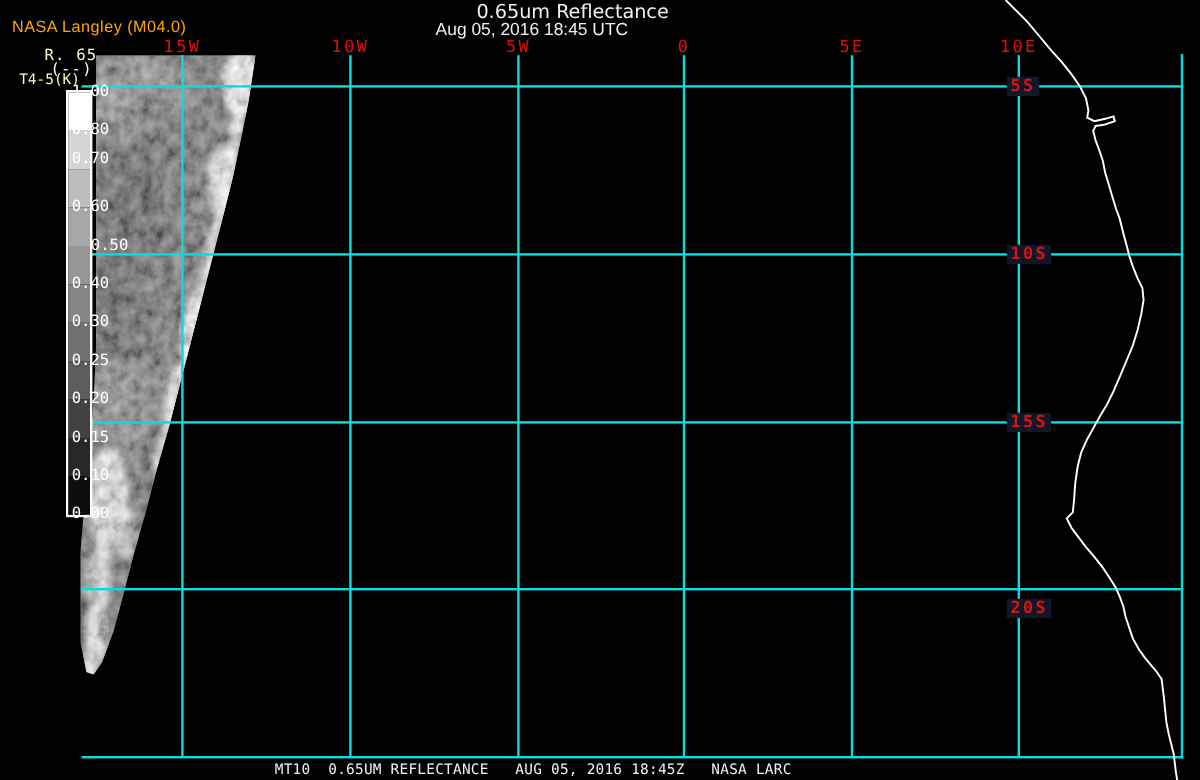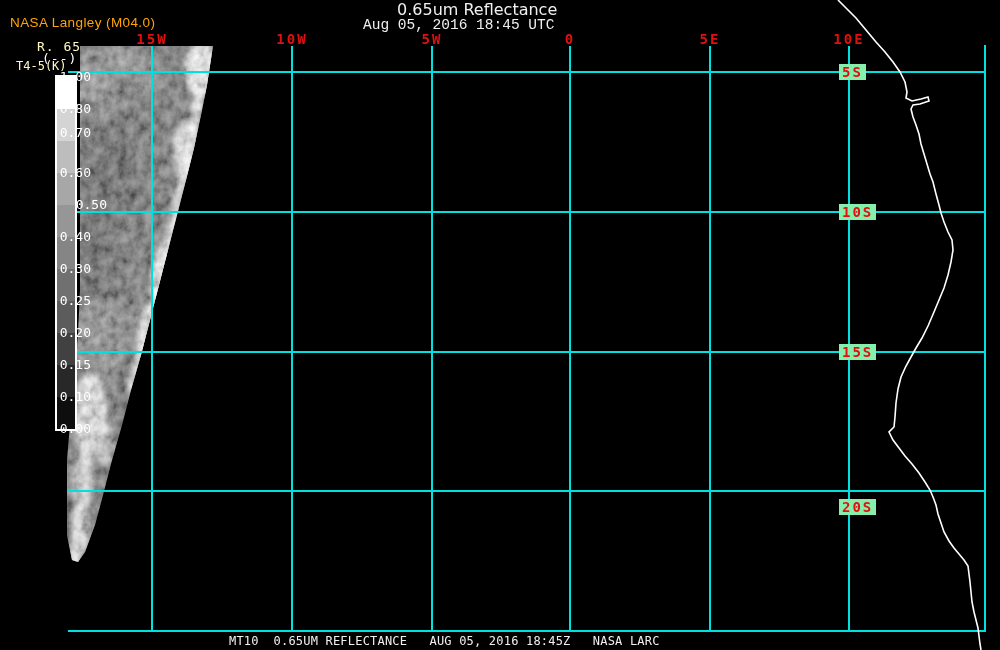--- a/index.html
+++ b/index.html
@@ -17,21 +17,21 @@
     font-size:13.5px; letter-spacing:.4px;
     color:#ffa500; z-index:6;
   }
   #title {
     left:397px; top:0px;
     font-family:"DejaVu Sans", sans-serif;
     font-size:16px; color:#f0f0f0; z-index:6;
   }
   #subtitle {
     left:363px; top:17px;
-    font-family:Liberation Mono, monospace;
+    font-family:Liberation Sans, sans-serif;
     font-size:14.5px; color:#f0f0f0; z-index:6;
   }
   #product-label { left:37px; top:39px; font-size:13px; color:#fef9c3; z-index:6; letter-spacing:1px;}
   #product-units { left:42px; top:51px; font-size:13px; color:#ffffff; z-index:6; letter-spacing:1px;}
   #alt-product   { left:16px; top:59px; font-size:12px; color:#fef9c3; z-index:7; }
   #colorbar {
     left:55px; top:75px; width:18px; height:352px;
     border:2px solid #ffffff;
     display:flex; flex-direction:column;
     z-index:5;
@@ -40,27 +40,27 @@
   .cb-tick {
     position:absolute; left:0; width:51px;
     text-align:right; font-size:13px; color:#ffffff;
     height:14px; line-height:14px; z-index:5;padding-left:40px;
   }
   .vline { position:absolute; width:2px; top:46px; height:584px; z-index:2; }
   .vline.border { top:45px; height:587px; }
   .hline { position:absolute; left:68px; width:918px; height:2px; z-index:2; }
   .lon-label {
     position:absolute; top:31px; transform:translateX(-50%);
-    font-size:14px; letter-spacing:2px; font-weight:bold;
+    font-size:14px; letter-spacing:2px; font-weight:normal;
     z-index:4;
   }
   .lat-label {
     position:absolute; left:839px;
     font-size:14px; letter-spacing:2px; font-weight:bold;
-    background:#86efac; padding:0 3px;
+    background:#0f172a; padding:0 3px;
     z-index:4;
   }
   #swath-svg { left:0; top:0; z-index:1; pointer-events:none; }
   #coast-svg { left:0; top:0; z-index:3; pointer-events:none; }
   #caption {
     left:229px; top:634px;
     font-size:12px; letter-spacing:.2px;
     color:#f0f0f0; white-space:pre; z-index:6;
   }
 </style>

